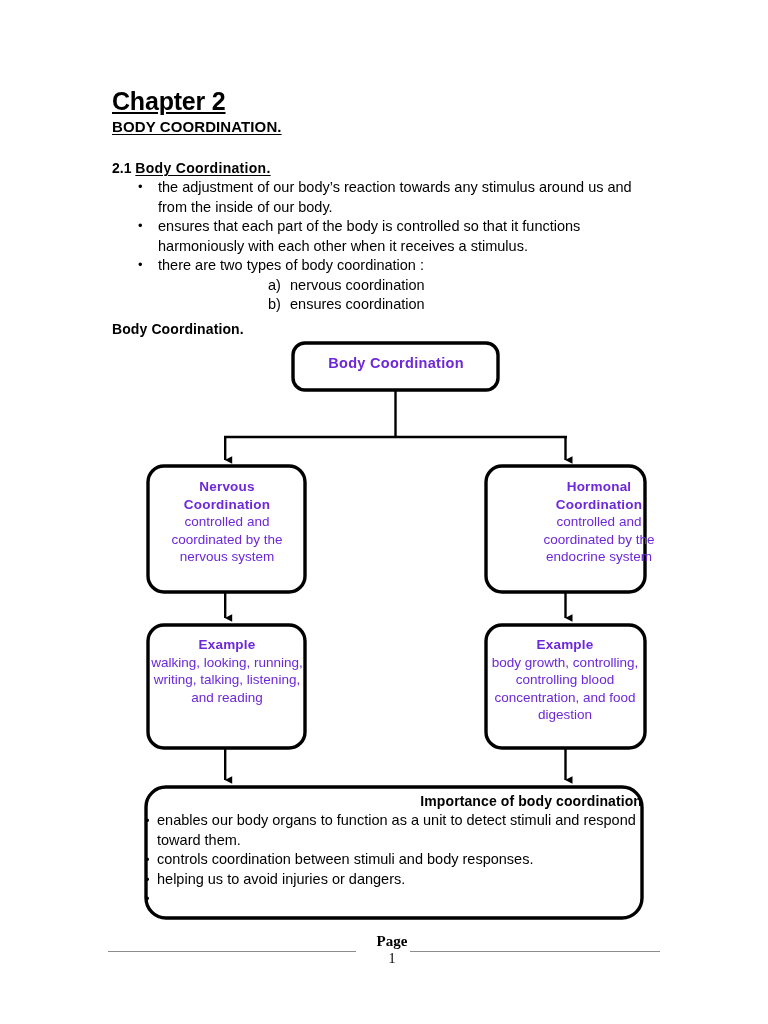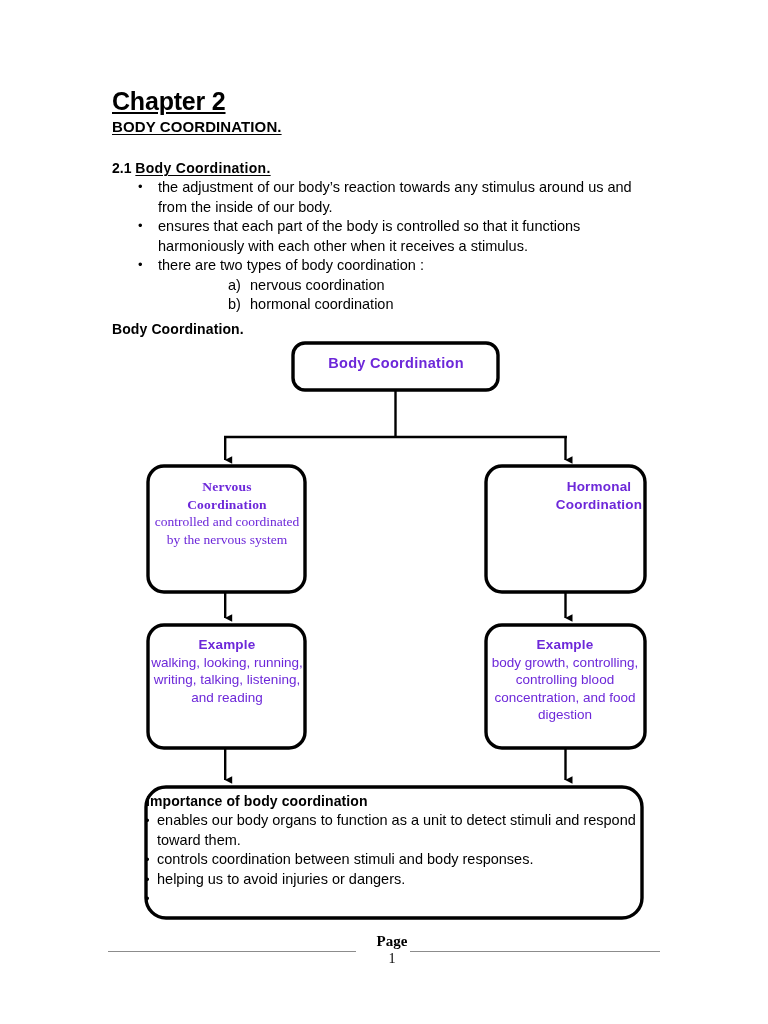--- a/index.html
+++ b/index.html
@@ -82,20 +82,21 @@
     line-height: 19.5px;
   }
   .sub-list {
     margin-top: 0px;
     padding-left: 70px;
   }
   .sub-row {
     position: relative;
     font-size: 14.5px;
     line-height: 19.5px;
+    margin-left: 40px;
   }
   .sub-row .marker {
     display: inline-block;
     width: 22px;
   }
 
   .chart-label {
     position: absolute;
     left: 112px;
     top: 321px;
@@ -133,21 +134,20 @@
     top: 355px;
     width: 206px;
     font-size: 14.5px;
     font-weight: bold;
     letter-spacing: 0.3px;
   }
   #node-nervous-text {
     left: 149px;
     top: 478px;
     width: 156px;
-    font-family: Liberation Serif, serif;
   }
   #node-hormonal-text {
     left: 486px;
     top: 478px;
     width: 158px;
     padding-left: 34px;
   }
   #node-example-left-text {
     left: 149px;
     top: 636px;
@@ -160,21 +160,21 @@
   }
 
   
   #node-importance-text {
     position: absolute;
     left: 146px;
     top: 793px;
     width: 496px;
   }
   #node-importance-text .imp-title {
-    text-align: left;
+    text-align: right;
     font-weight: bold;
     font-size: 14px;
     letter-spacing: 0.1px;
     margin-bottom: 2px;
   }
   .imp-list {
     margin: 0;
     padding: 0;
   }
   .imp-row {
@@ -249,21 +249,21 @@
       <span>ensures that each part of the body is controlled so that it functions harmoniously with each other when it receives a stimulus.</span>
     </div>
     <div class="bullet-row">
       <span class="dot">•</span>
       <span>there are two types of body coordination :</span>
       <div class="sub-list">
         <div class="sub-row">
           <span class="marker">a)</span><span>nervous coordination</span>
         </div>
         <div class="sub-row">
-          <span class="marker">b)</span><span>hormonal coordination</span>
+          <span class="marker">b)</span><span>ensures coordination</span>
         </div>
       </div>
     </div>
   </div>
 
   <div class="chart-label">Body Coordination.</div>
 
   <div class="flow">
     <svg width="768" height="1024" viewBox="0 0 768 1024" xmlns="http://www.w3.org/2000/svg">
       <defs>
@@ -306,20 +306,21 @@
 
   <div class="node-text" id="node-nervous-text">
     <div class="bold">Nervous</div>
     <div class="bold">Coordination</div>
     <div>controlled and coordinated by the nervous system</div>
   </div>
 
   <div class="node-text" id="node-hormonal-text">
     <div class="bold">Hormonal</div>
     <div class="bold">Coordination</div>
+    <div>controlled and coordinated by the endocrine system</div>
   </div>
 
   <div class="node-text" id="node-example-left-text">
     <div class="bold">Example</div>
     <div>walking, looking, running, writing, talking, listening, and reading</div>
   </div>
 
   <div class="node-text" id="node-example-right-text">
     <div class="bold">Example</div>
     <div>body growth, controlling, controlling blood concentration, and food digestion</div>

